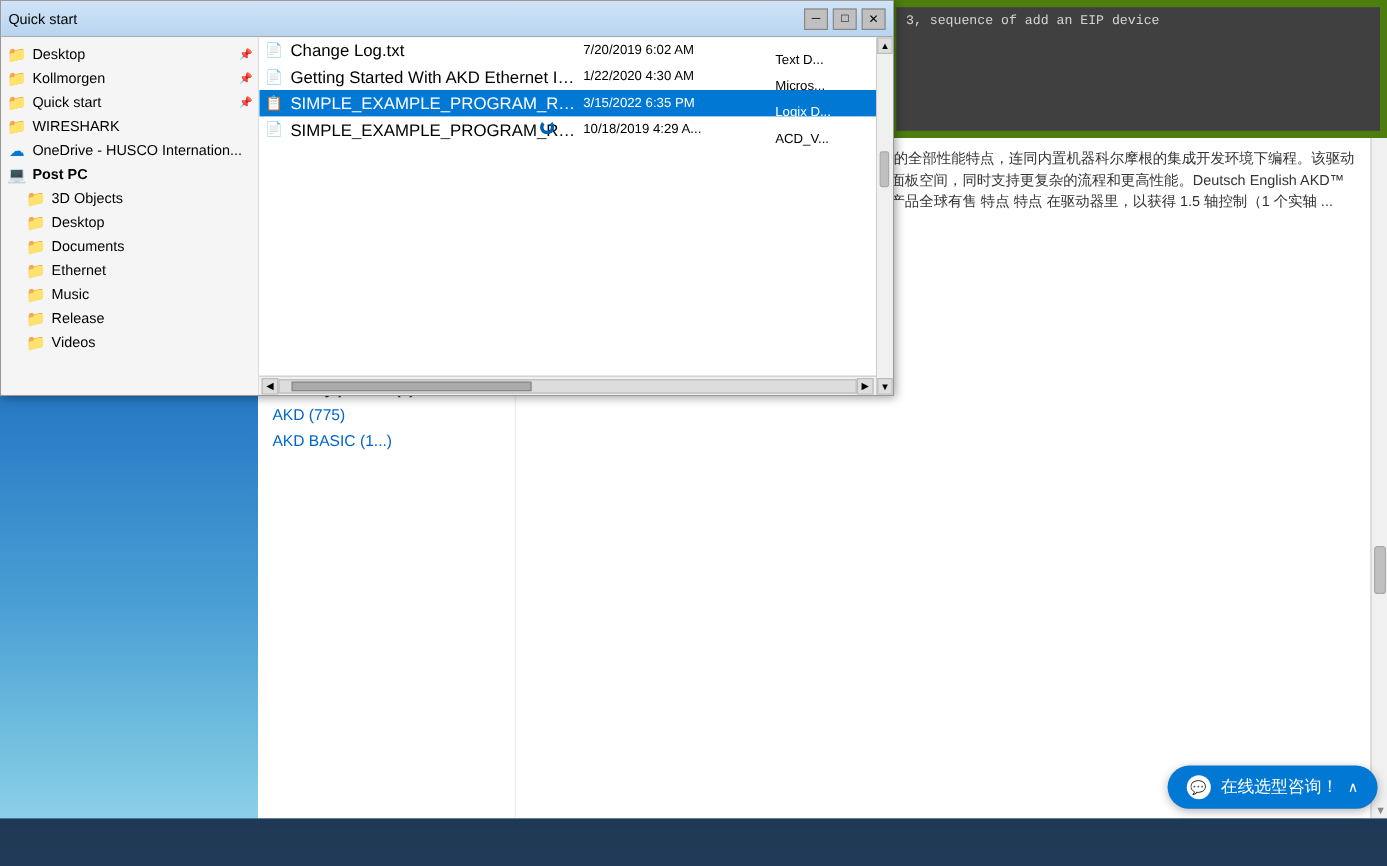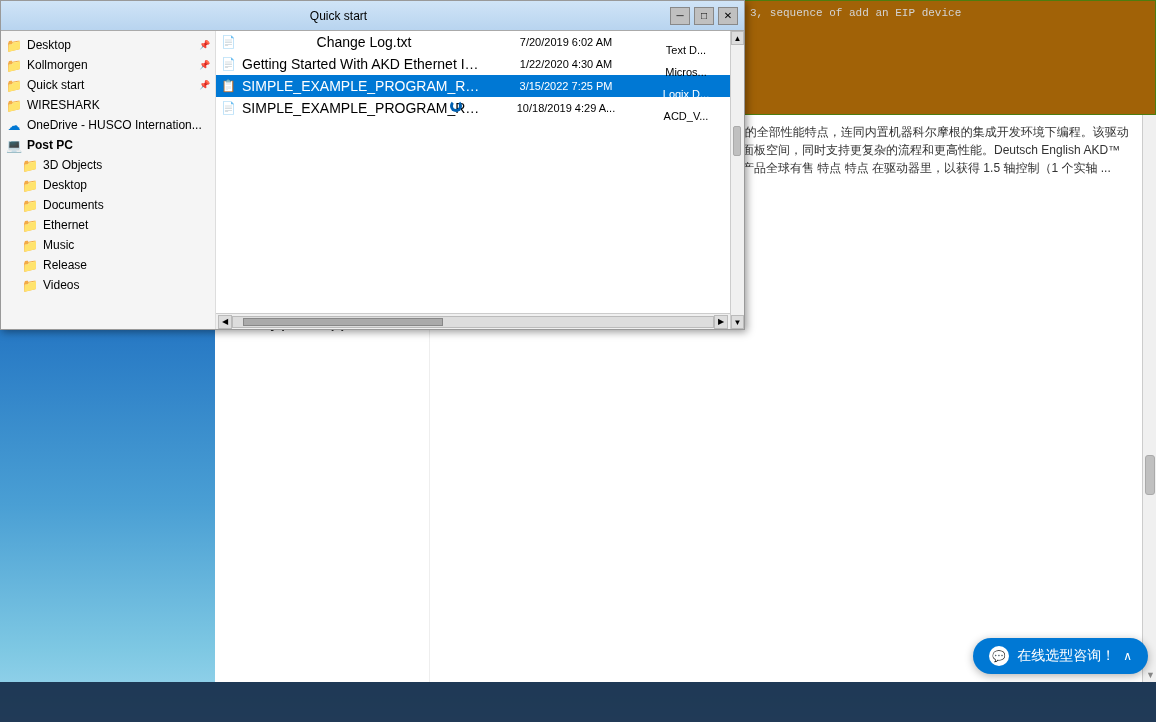--- a/index.html
+++ b/index.html
@@ -32,21 +32,20 @@
       top: 0;
       left: 0;
       width: 745px;
       height: 330px;
       background: #fff;
       border: 1px solid #999;
       box-shadow: 2px 2px 8px rgba(0,0,0,0.4);
       display: flex;
       flex-direction: column;
       z-index: 50;
-      text-align: center;
     }
 
     .fe-titlebar {
       height: 30px;
       background: linear-gradient(180deg, #d0e4f7 0%, #b8d4ef 100%);
       display: flex;
       align-items: center;
       padding: 0 6px;
       border-bottom: 1px solid #aaa;
     }
@@ -236,22 +235,22 @@
     }
     @keyframes spin { to { transform: rotate(360deg); } }
 
     
     .text-editor {
       position: absolute;
       top: 0;
       right: 0;
       width: 415px;
       height: 115px;
-      background: #a16207;
-      border: 1px solid #4d7c0f;
+      background: #404040;
+      border: 6px solid #4d7c0f;
       z-index: 45;
       overflow: hidden;
     }
     .te-content {
       padding: 4px 8px;
       font-family: 'Courier New', monospace;
       font-size: 11px;
       color: #d4d4d4;
       line-height: 1.5;
     }
@@ -520,21 +519,21 @@
         </div>
         <div class="fe-file-row">
           <span class="fe-file-icon">📄</span>
           <span class="fe-file-name">Getting Started With AKD Ethernet IP Rev 5_0.doc</span>
           <span class="fe-file-date">1/22/2020 4:30 AM</span>
           <span class="fe-file-type">Micros...</span>
         </div>
         <div class="fe-file-row selected">
           <span class="fe-file-icon">📋</span>
           <span class="fe-file-name">SIMPLE_EXAMPLE_PROGRAM_RSlogix_5000 Ver 5_0.ACD</span>
-          <span class="fe-file-date">3/15/2022 7:25 PM</span>
+          <span class="fe-file-date">3/15/2022 6:35 PM</span>
           <span class="fe-file-type">Logix D...</span>
         </div>
         <div class="fe-file-row">
           <span class="fe-file-icon">📄</span>
           <span class="fe-file-name">SIMPLE_EXAMPLE_PROGRAM_RSlogix_5000 Ver 5_0.ACD_V20</span>
           <span class="fe-file-date">10/18/2019 4:29 A...</span>
           <span class="fe-file-type">ACD_V...</span>
         </div>
       </div>
 
@@ -572,20 +571,22 @@
     <a class="web-sidebar-link">Publication/Literature (58)</a>
     <a class="web-sidebar-link">Press Release (41)</a>
     <a class="web-sidebar-link">General (39)</a>
     <a class="web-sidebar-link">Answer (20)</a>
     <a class="web-sidebar-link">Product Page (12)</a>
     <a class="web-sidebar-link">Blog Post (4)</a>
     <a class="web-sidebar-link">Webinar (2)</a>
     <a class="web-sidebar-link">FAQ (1)</a>
     <br>
     <div style="font-weight:bold;margin-bottom:6px;color:#333;font-size:13px;">Filter by product(s):</div>
+    <a class="web-sidebar-link">AKD (775)</a>
+    <a class="web-sidebar-link">AKD BASIC (1...)</a>
   </div>
 
   <div class="web-main">
     <div class="web-article">
 
       <div class="web-article-image">
         <div class="product-img">
           <div class="product-box"></div>
           <div class="product-box"></div>
         </div>

